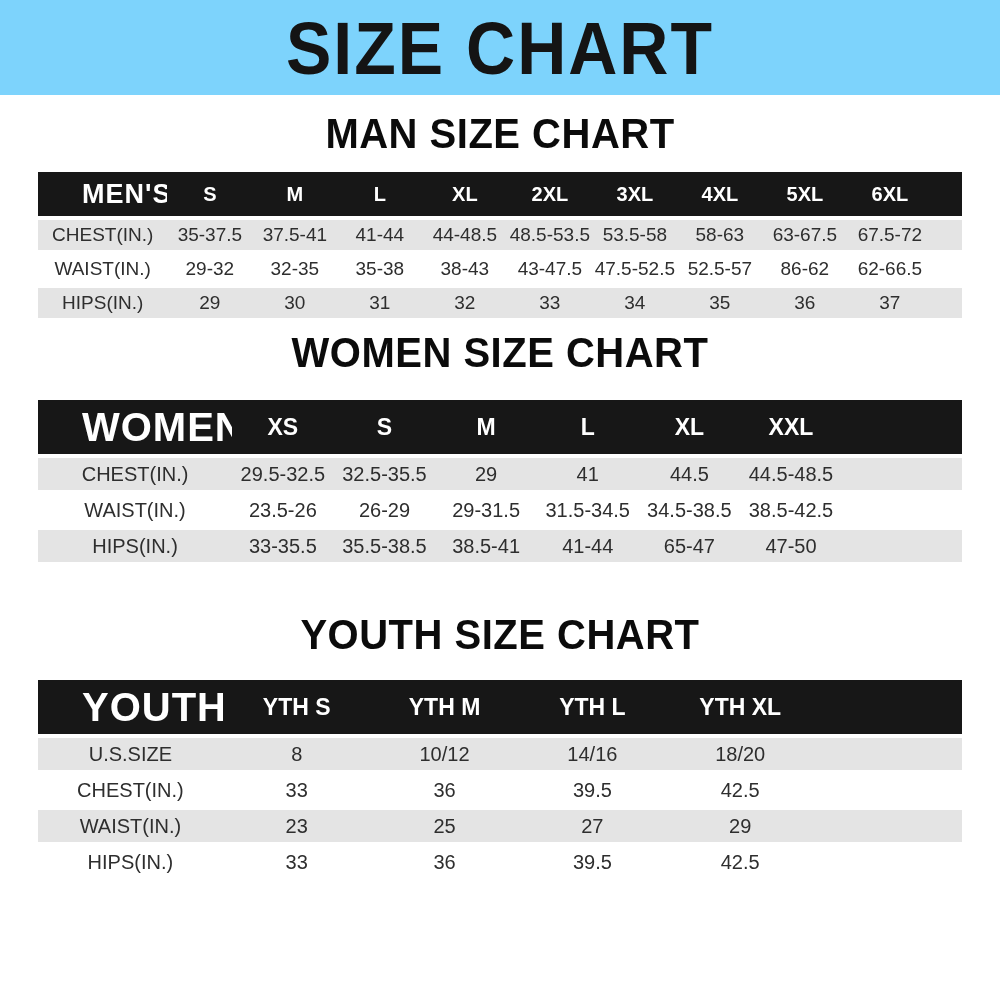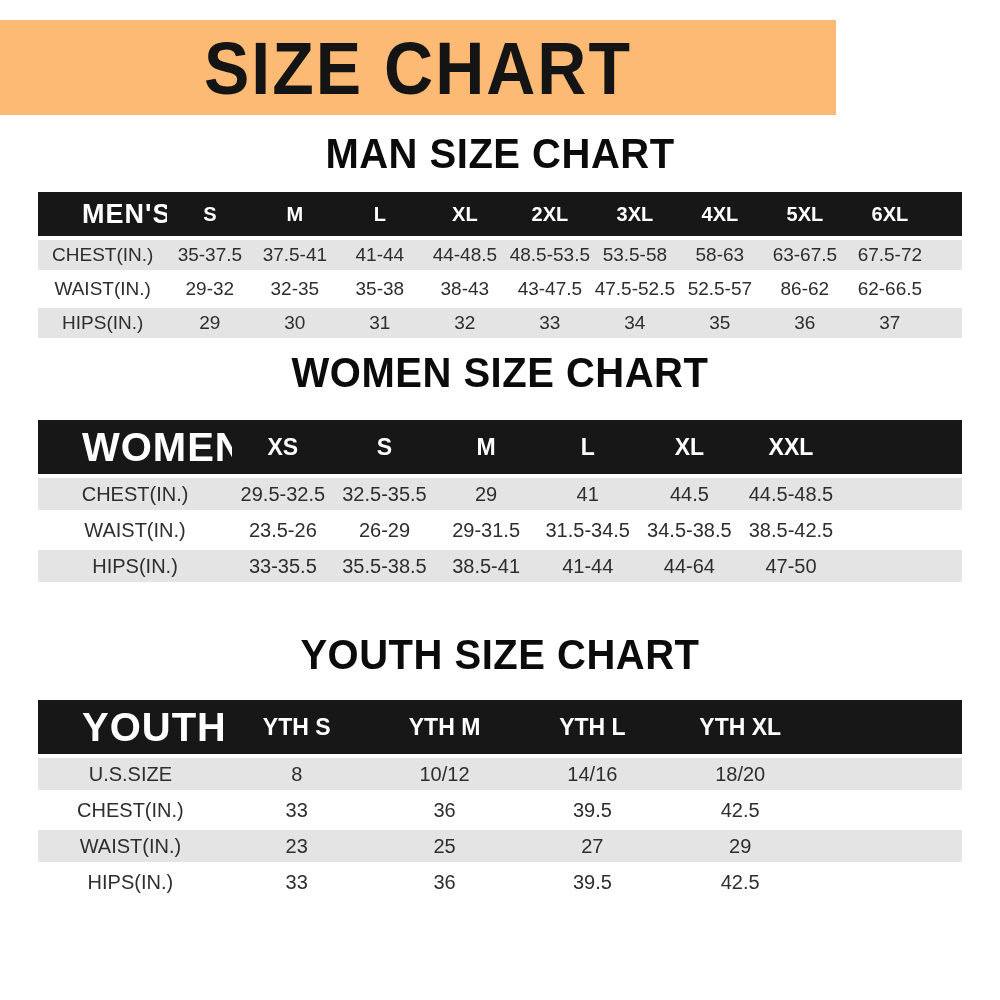--- a/index.html
+++ b/index.html
@@ -4,23 +4,23 @@
 <style>
   html,body { margin:0; padding:0; }
   .page {
     position:relative;
     width:1000px; height:1000px;
     background:#ffffff;
     font-family:"Liberation Sans", sans-serif;
     overflow:hidden;
   }
   .banner {
-    width:836px; height:95px;
-    background:#fdba74;
-    display:flex; align-items:center; justify-content:center;margin-top:20px;
+    width:1000px; height:95px;
+    background:#7dd3fc;
+    display:flex; align-items:center; justify-content:center;
   }
   .banner-title {
     font-size:68px; font-weight:800; color:#141414;
     letter-spacing:2px;
     transform:scaleY(1.1);
     white-space:nowrap;
   }
   .section-heading {
     text-align:center;
     font-size:40px; line-height:44px;
@@ -204,21 +204,21 @@
         <td>34.5-38.5</td>
         <td>38.5-42.5</td>
         <td></td>
       </tr>
       <tr class="gray">
         <td>HIPS(IN.)</td>
         <td>33-35.5</td>
         <td>35.5-38.5</td>
         <td>38.5-41</td>
         <td>41-44</td>
-        <td>44-64</td>
+        <td>65-47</td>
         <td>47-50</td>
         <td></td>
       </tr>
     </tbody>
       </table>
   </div>
 
   <div class="sec-youth">
     <div class="section-heading">YOUTH SIZE CHART</div>
     <table class="size-table">

